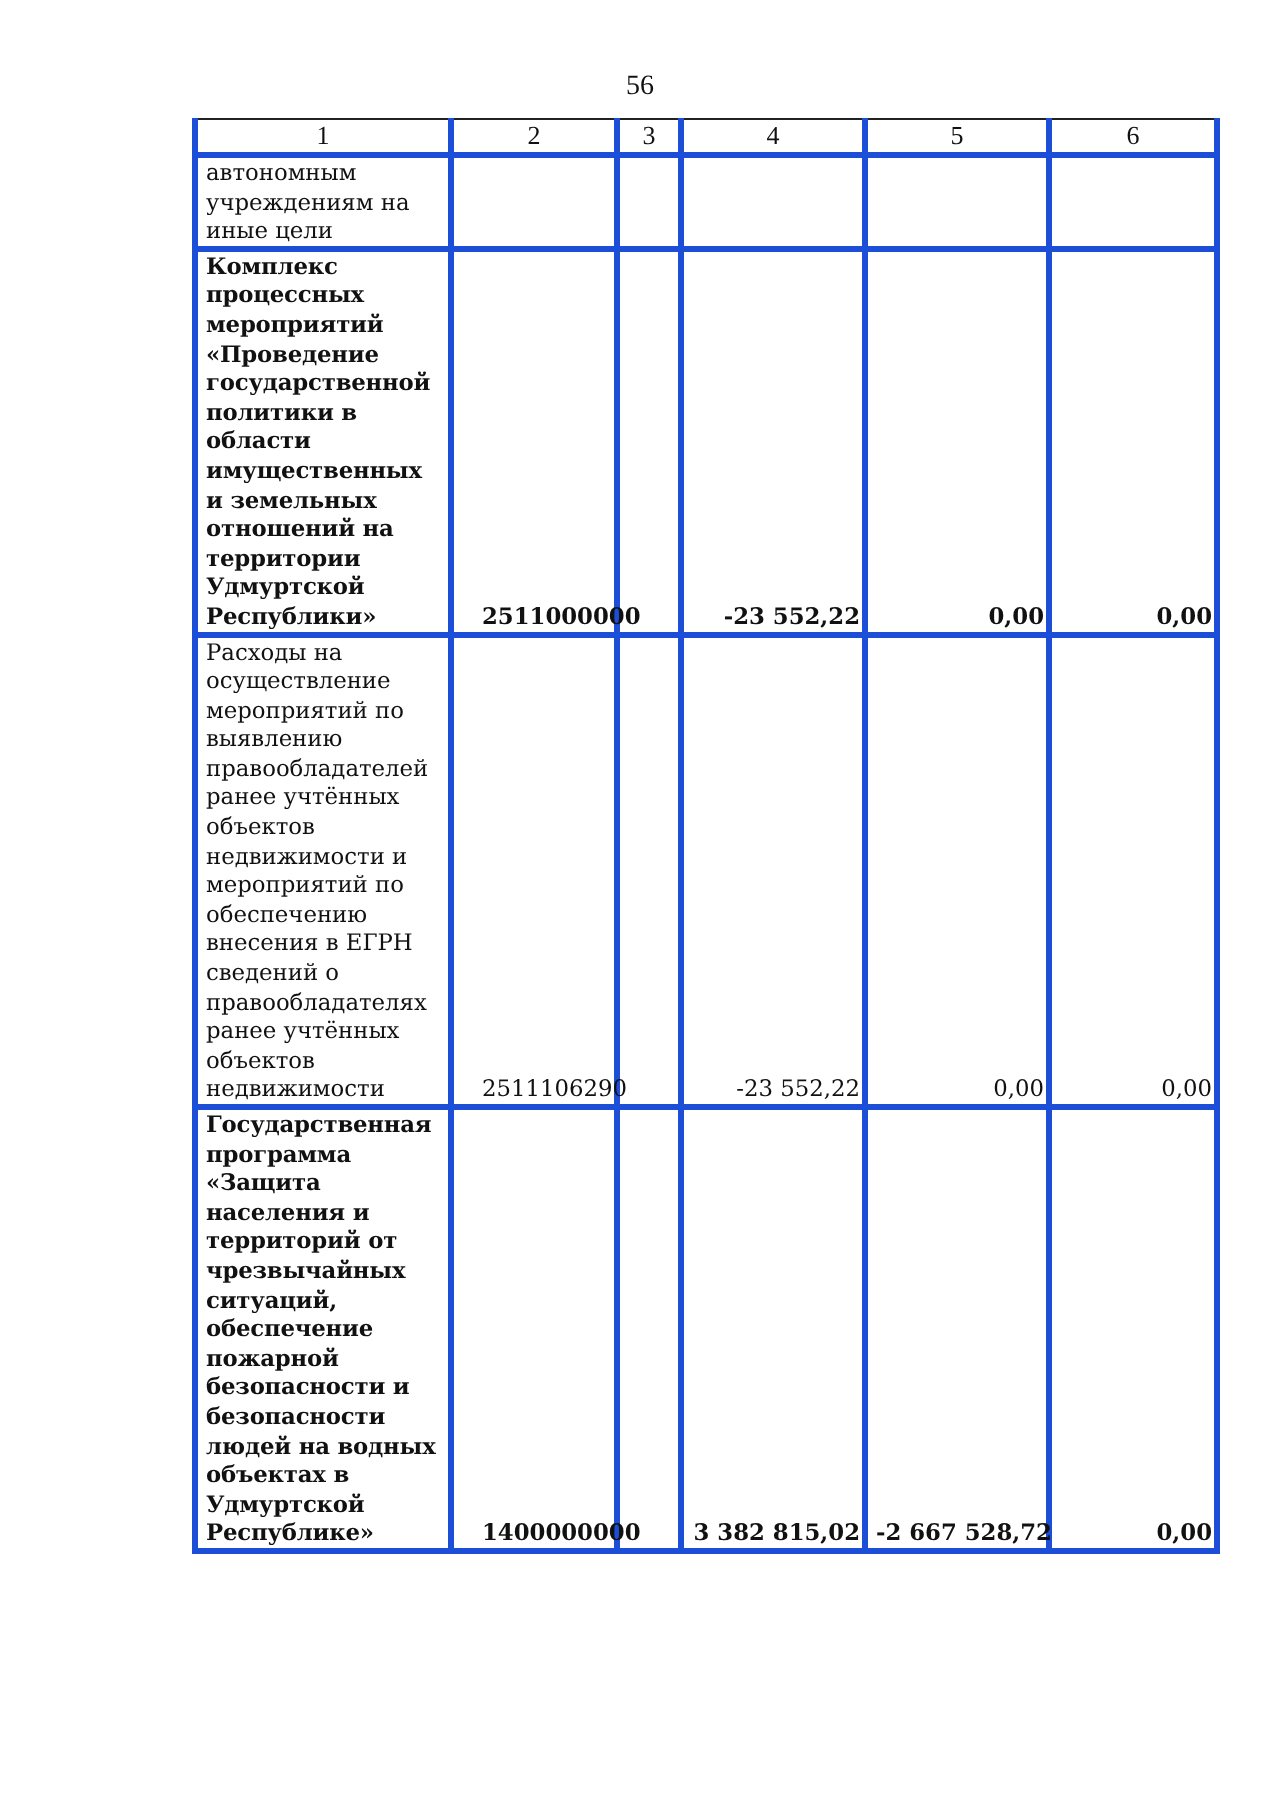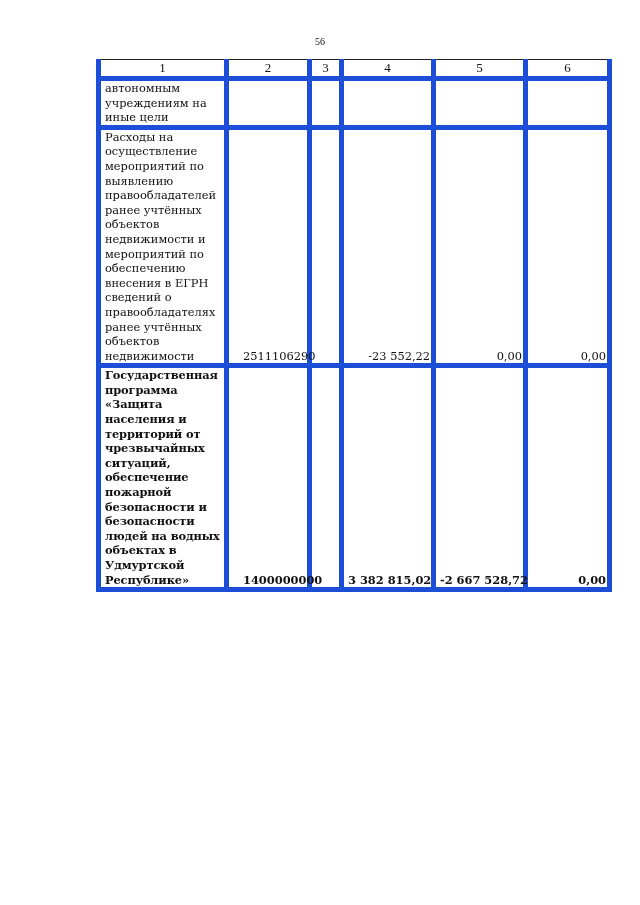--- a/index.html
+++ b/index.html
@@ -15,40 +15,40 @@
       font-family: "DejaVu Serif", "Liberation Serif", serif;
       color: #111;
     }
     .page-number {
       position: absolute;
       top: 36px;
       left: 0;
       width: 640px;
       text-align: center;
       font-family: "Liberation Serif", serif;
-      font-size: 10px;
+      font-size: 14px;
     }
     table.budget {
       position: absolute;
       top: 59px;
       left: 96px;
       border-collapse: collapse;
       table-layout: fixed;
       width: 511px;
       font-size: 11.4px;
       line-height: 14.6px;
     }
     table.budget col.c1 { width: 128px; }
     table.budget col.c2 { width: 83px; }
     table.budget col.c3 { width: 32px; }
     table.budget col.c4 { width: 92px; }
     table.budget col.c5 { width: 92px; }
     table.budget col.c6 { width: 84px; }
     table.budget td, table.budget th {
-      border: 5px solid #1d4ed8;
+      border: 3px solid #1d4ed8;
       padding: 0 1px 0 4px;
       vertical-align: bottom;
     }
     table.budget th {
       font-weight: normal;
       text-align: center;
       font-family: "Liberation Serif", serif;
       font-size: 13px;
       line-height: 16px;
       height: 16px;
@@ -104,20 +104,28 @@
   </thead>
   <tbody>
     <tr>
       <td class="name">автономным учреждениям на иные цели</td>
       <td class="code"></td>
       <td class="type"></td>
       <td class="num"></td>
       <td class="num"></td>
       <td class="num"></td>
     </tr>
+    <tr class="bold">
+      <td class="name">Комплекс процессных мероприятий «Проведение государственной политики в области имущественных и земельных отношений на территории Удмуртской Республики»</td>
+      <td class="code">2511000000</td>
+      <td class="type"></td>
+      <td class="num">-23 552,22</td>
+      <td class="num">0,00</td>
+      <td class="num">0,00</td>
+    </tr>
     <tr>
       <td class="name">Расходы на осуществление мероприятий по выявлению правообладателей ранее учтённых объектов недвижимости и мероприятий по обеспечению внесения в ЕГРН сведений о правообладателях ранее учтённых объектов недвижимости</td>
       <td class="code">2511106290</td>
       <td class="type"></td>
       <td class="num">-23 552,22</td>
       <td class="num">0,00</td>
       <td class="num">0,00</td>
     </tr>
     <tr class="bold">
       <td class="name">Государственная программа «Защита населения и территорий от чрезвычайных ситуаций, обеспечение пожарной безопасности и безопасности людей на водных объектах в Удмуртской Республике»</td>

